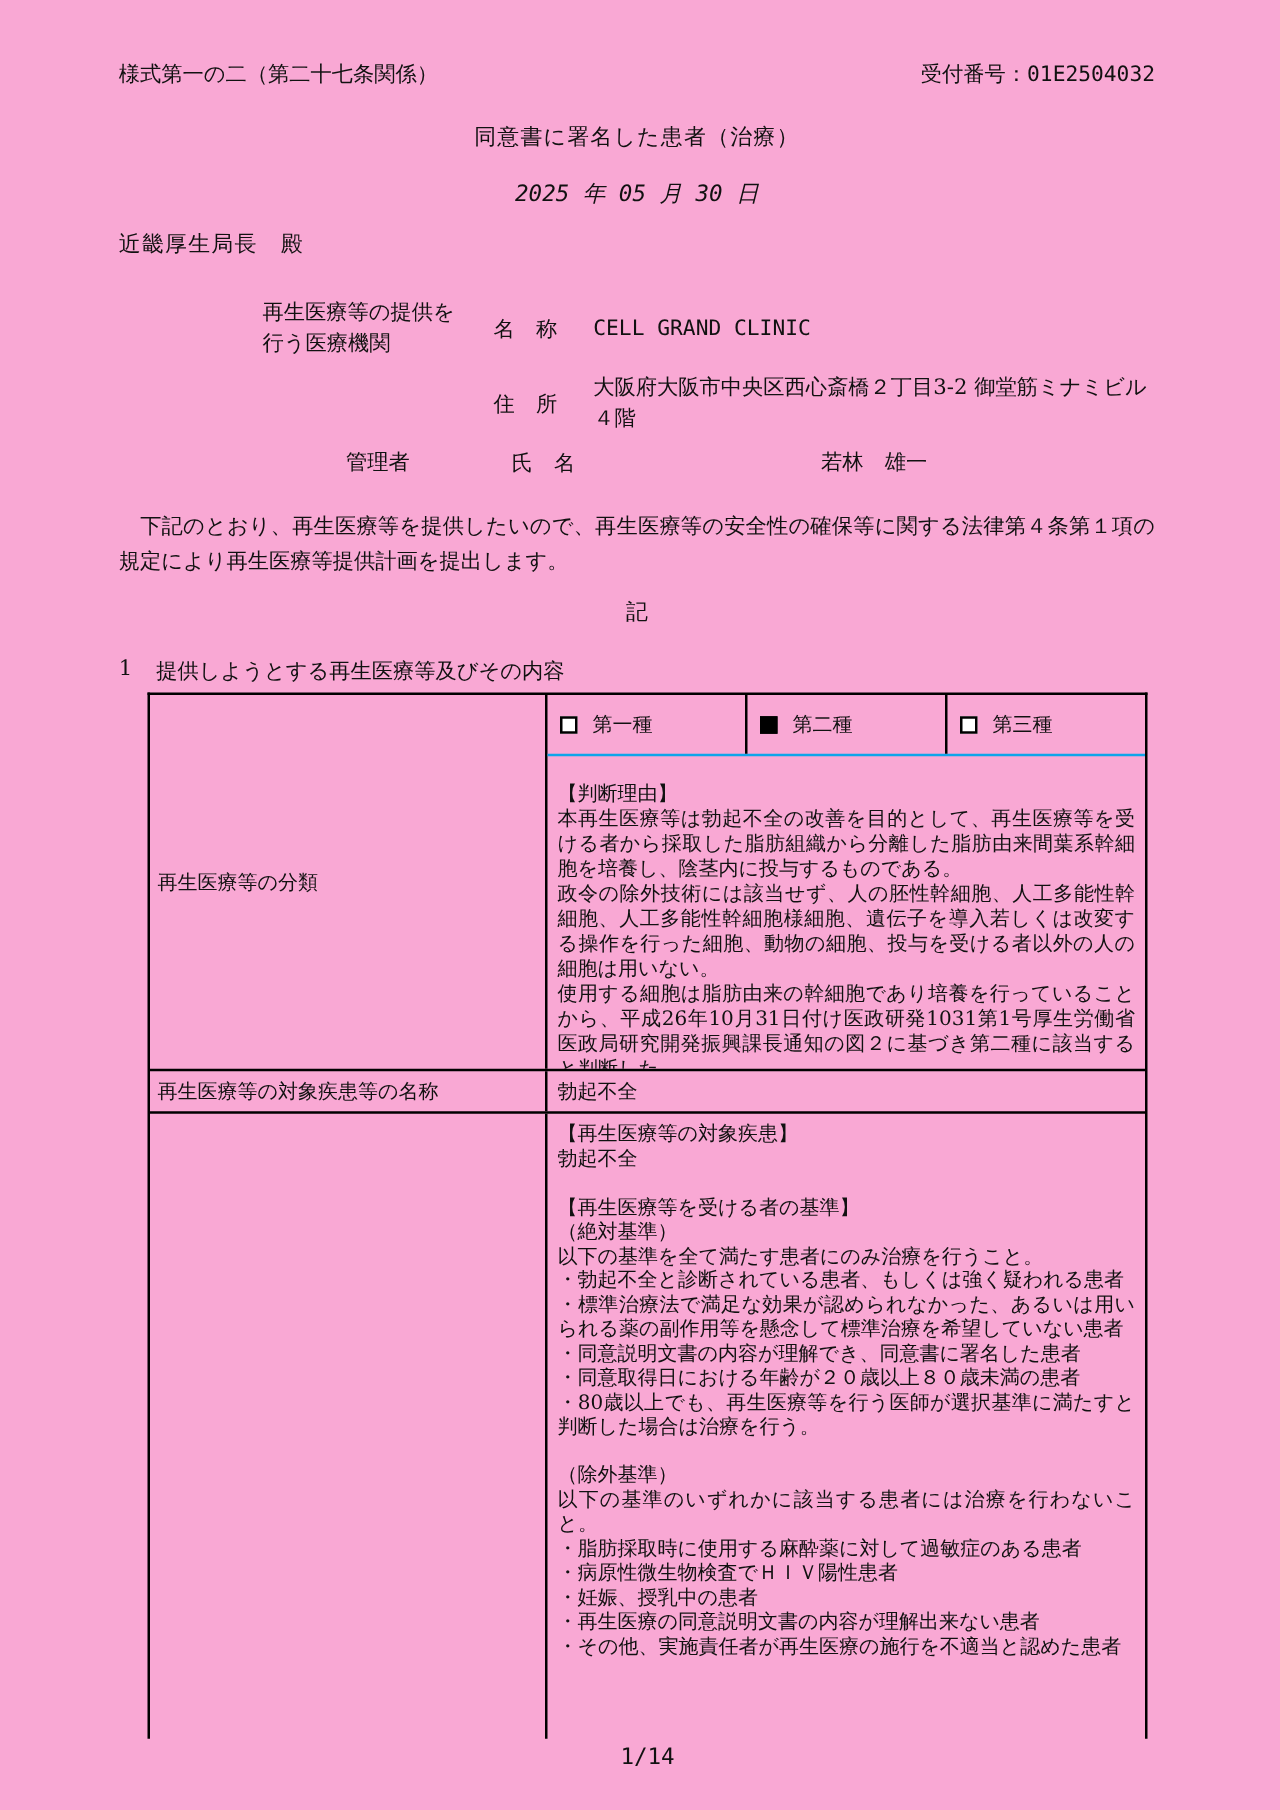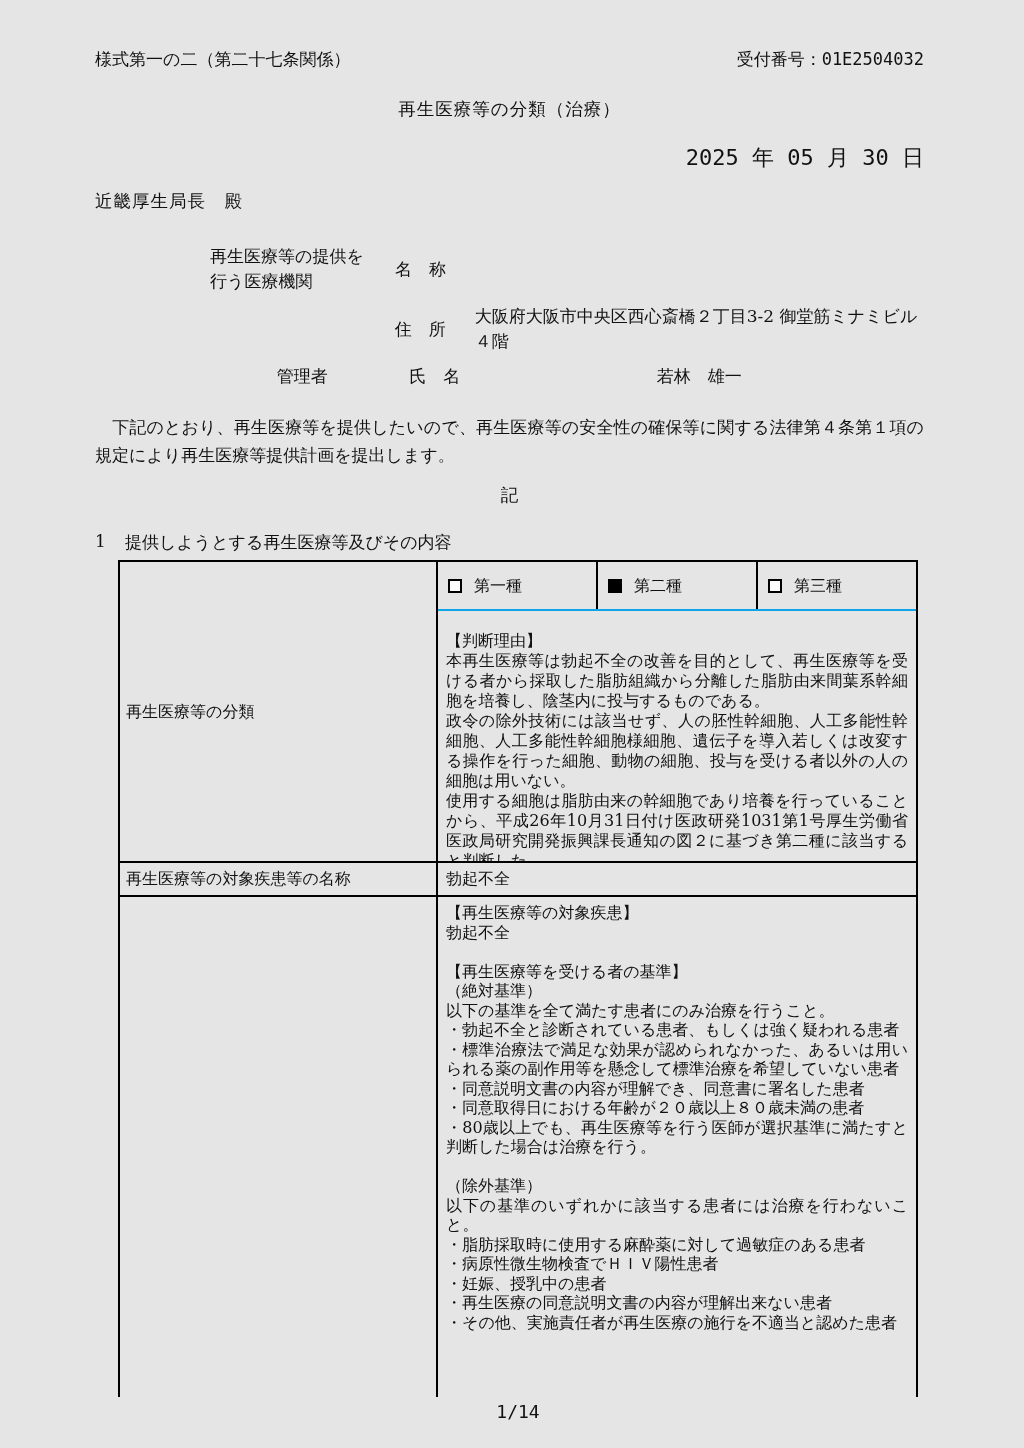--- a/index.html
+++ b/index.html
@@ -2,32 +2,32 @@
 <html lang="ja"><head>
 <meta charset="utf-8">
 <style>
   * { margin: 0; padding: 0; box-sizing: border-box; }
   html, body { background: #ffffff; }
   .page {
     position: relative;
     width: 1024px;
     height: 1448px;
     margin: 0 auto;
-    background: #e5e5e5;
+    background: #f9a8d4;
     color: #111111;
     font-family: "DejaVu Serif", "Liberation Serif", serif;
     padding: 48px 100px 0 95px;
     overflow: hidden;
   }
   .mono { font-family: "DejaVu Sans Mono", "Liberation Mono", monospace; }
 
   
   .hdr { display: flex; justify-content: space-between; align-items: baseline; font-size: 17px; }
   .doc-title { text-align: center; font-size: 17.5px; margin-top: 26px; letter-spacing: 1px; }
-  .doc-date { text-align: right; font-size: 22px; margin-top: 22px; }
+  .doc-date { text-align: center; font-size: 18px; margin-top: 22px; font-style: italic; }
   .addressee { font-size: 17.5px; margin-top: 16px; letter-spacing: 1px; }
 
   
   .inst { margin-top: 28px; margin-left: 115px; font-size: 17px; }
   .inst-row { display: flex; align-items: center; }
   .inst-row.r1 { min-height: 56px; }
   .inst-row.r2 { min-height: 56px; margin-top: 4px; }
   .inst-row.r3 { min-height: 30px; margin-top: 4px; text-align: center; }
   .inst-c1 { width: 185px; white-space: pre-wrap; line-height: 25px; }
   .inst-c2 { width: 80px; }
@@ -84,31 +84,32 @@
 </head>
 <body>
 
 <div class="page">
 
   <div class="hdr">
     <span>様式第一の二（第二十七条関係）</span>
     <span class="mono">受付番号：01E2504032</span>
   </div>
 
-  <div class="doc-title">再生医療等の分類（治療）</div>
+  <div class="doc-title">同意書に署名した患者（治療）</div>
 
   <div class="doc-date mono">2025 年 05 月 30 日</div>
 
   <div class="addressee">近畿厚生局長　殿</div>
 
   <div class="inst">
     <div class="inst-row r1">
       <div class="inst-c1">再生医療等の提供を
 行う医療機関</div>
       <div class="inst-c2">名　称</div>
+      <div class="inst-c3 mono">CELL GRAND CLINIC</div>
     </div>
     <div class="inst-row r2">
       <div class="inst-c1"></div>
       <div class="inst-c2">住　所</div>
       <div class="inst-c3">大阪府大阪市中央区西心斎橋２丁目3-2 御堂筋ミナミビル４階</div>
     </div>
     <div class="inst-row r3">
       <div class="inst-c1">管理者</div>
       <div class="inst-c2">氏　名</div>
       <div class="inst-c3">若林　雄一</div>

